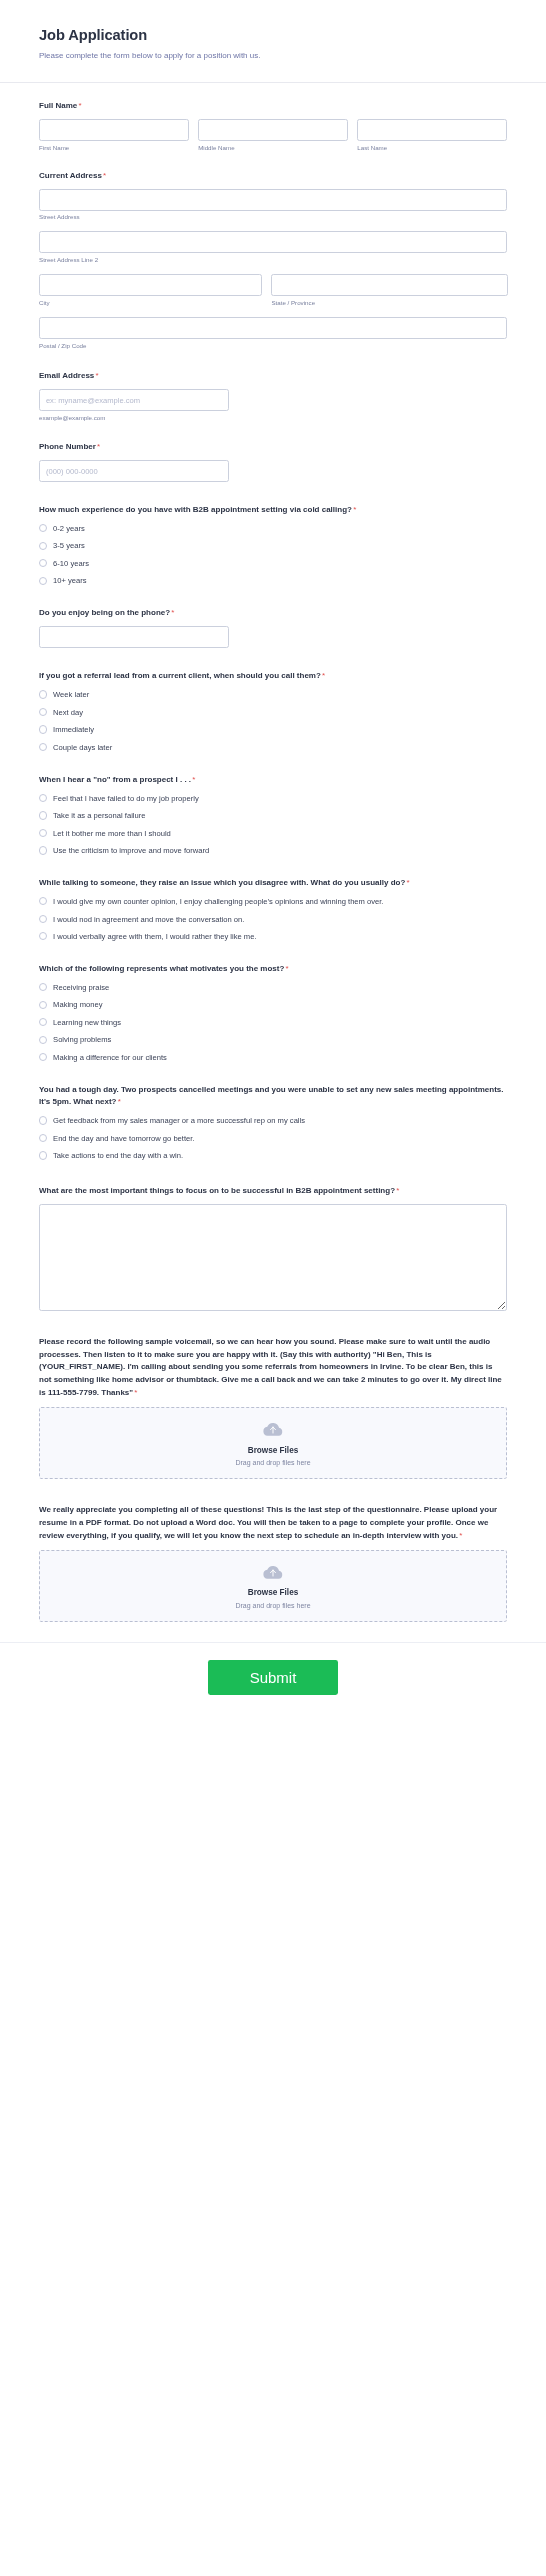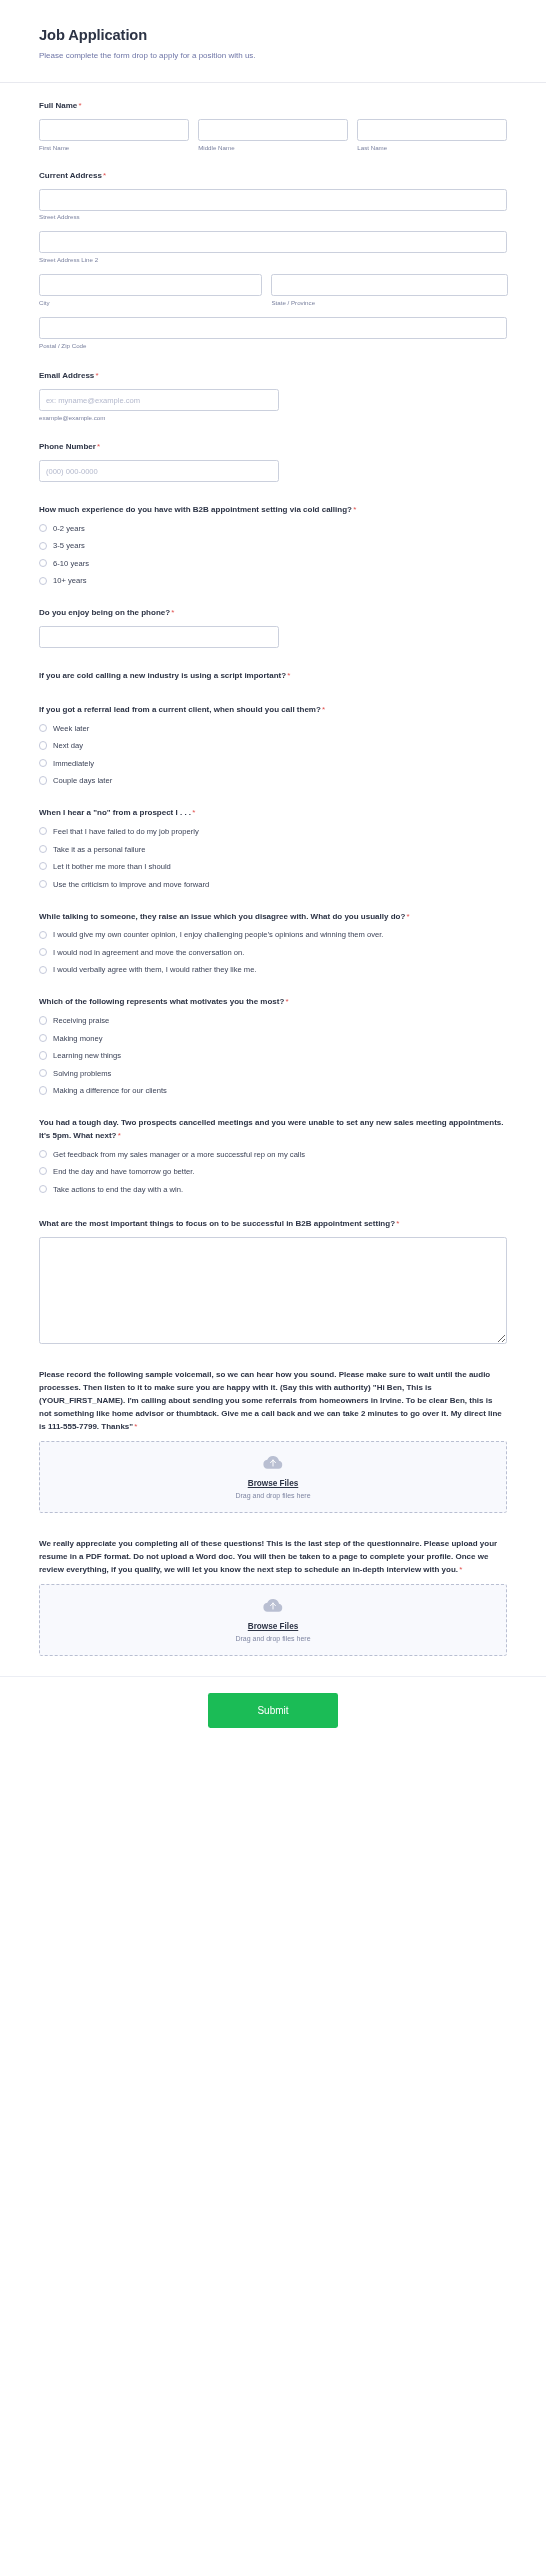--- a/index.html
+++ b/index.html
@@ -70,21 +70,21 @@
     color: #2c3345;
     padding: 3.5px 5.9px;
     outline: none;
   }
   .ipt::placeholder { color: #b4b9cd; }
 
   .row { display: flex; gap: 9.4px; }
   .col { flex: 1 1 0; min-width: 0; }
   .col-city { flex: 0 0 223px; }
   .col-state { flex: 0 0 237px; }
-  .w-short { width: 240px; }
+  .w-short { width: 190px; }
 
   
   .radio-group { margin-top: 2.4px; }
   .radio-item {
     display: flex;
     align-items: flex-start;
     margin-bottom: 6.5px;
     cursor: pointer;
   }
   .radio-item:last-child { margin-bottom: 0; text-align: right; }
@@ -142,55 +142,54 @@
     justify-content: center;
     cursor: pointer;
   }
   .cloud-icon { margin-bottom: 5.3px; }
   .dz-title {
     font-size: 8.2px;
     font-weight: bold;
     color: #2c3345;
     line-height: 1.2;
     margin-bottom: 3.5px;
-    text-decoration: underline;
   }
   .dz-sub {
     font-size: 7px;
     color: #7f86a2;
   }
 
   
   .form-footer {
     border-top: 0.6px solid #eceef4;
     margin-top: 20px;
     padding: 16.5px 39px 23.5px 39px;
     display: flex;
     justify-content: center;
   }
   .submit-btn {
     background: #1bbc56;
     color: #ffffff;
     border: none;
     border-radius: 2.4px;
     font-family: "Liberation Sans", sans-serif;
-    font-size: 10px;
+    font-size: 15px;
     width: 130px;
     height: 35px;
     cursor: pointer;
   }
 </style>
 </head>
 <body>
 
 <div class="page">
 
   <div class="form-header">
     <h1 class="form-title">Job Application</h1>
-    <p class="form-subtitle">Please complete the form drop to apply for a position with us.</p>
+    <p class="form-subtitle">Please complete the form below to apply for a position with us.</p>
   </div>
 
   <div class="form-body">
 
     <div class="field-block">
       <div class="field-label">
         <span>Full Name</span><span class="req">*</span>
       </div>
       <div class="row">
         <div class="col">
@@ -280,23 +279,20 @@
     </div>
 
     <div class="field-block" style="margin-bottom:22px;">
       <div class="field-label">
         <span>Do you enjoy being on the phone?</span><span class="req">*</span>
       </div>
       <input class="ipt w-short" type="text" placeholder="" style="">
     </div>
 
     <div class="field-block" style="margin-bottom:21px;">
-      <div class="field-label">
-        <span>If you are cold calling a new industry is using a script important?</span><span class="req">*</span>
-      </div>
     </div>
 
     <div class="field-block" style="margin-bottom:21px;">
       <div class="field-label">
         <span>If you got a referral lead from a current client, when should you call them?</span><span class="req">*</span>
       </div>
       <div class="radio-group">
         <label class="radio-item">
           <span class="radio-dot"></span>
           <span class="radio-text">Week later</span>

